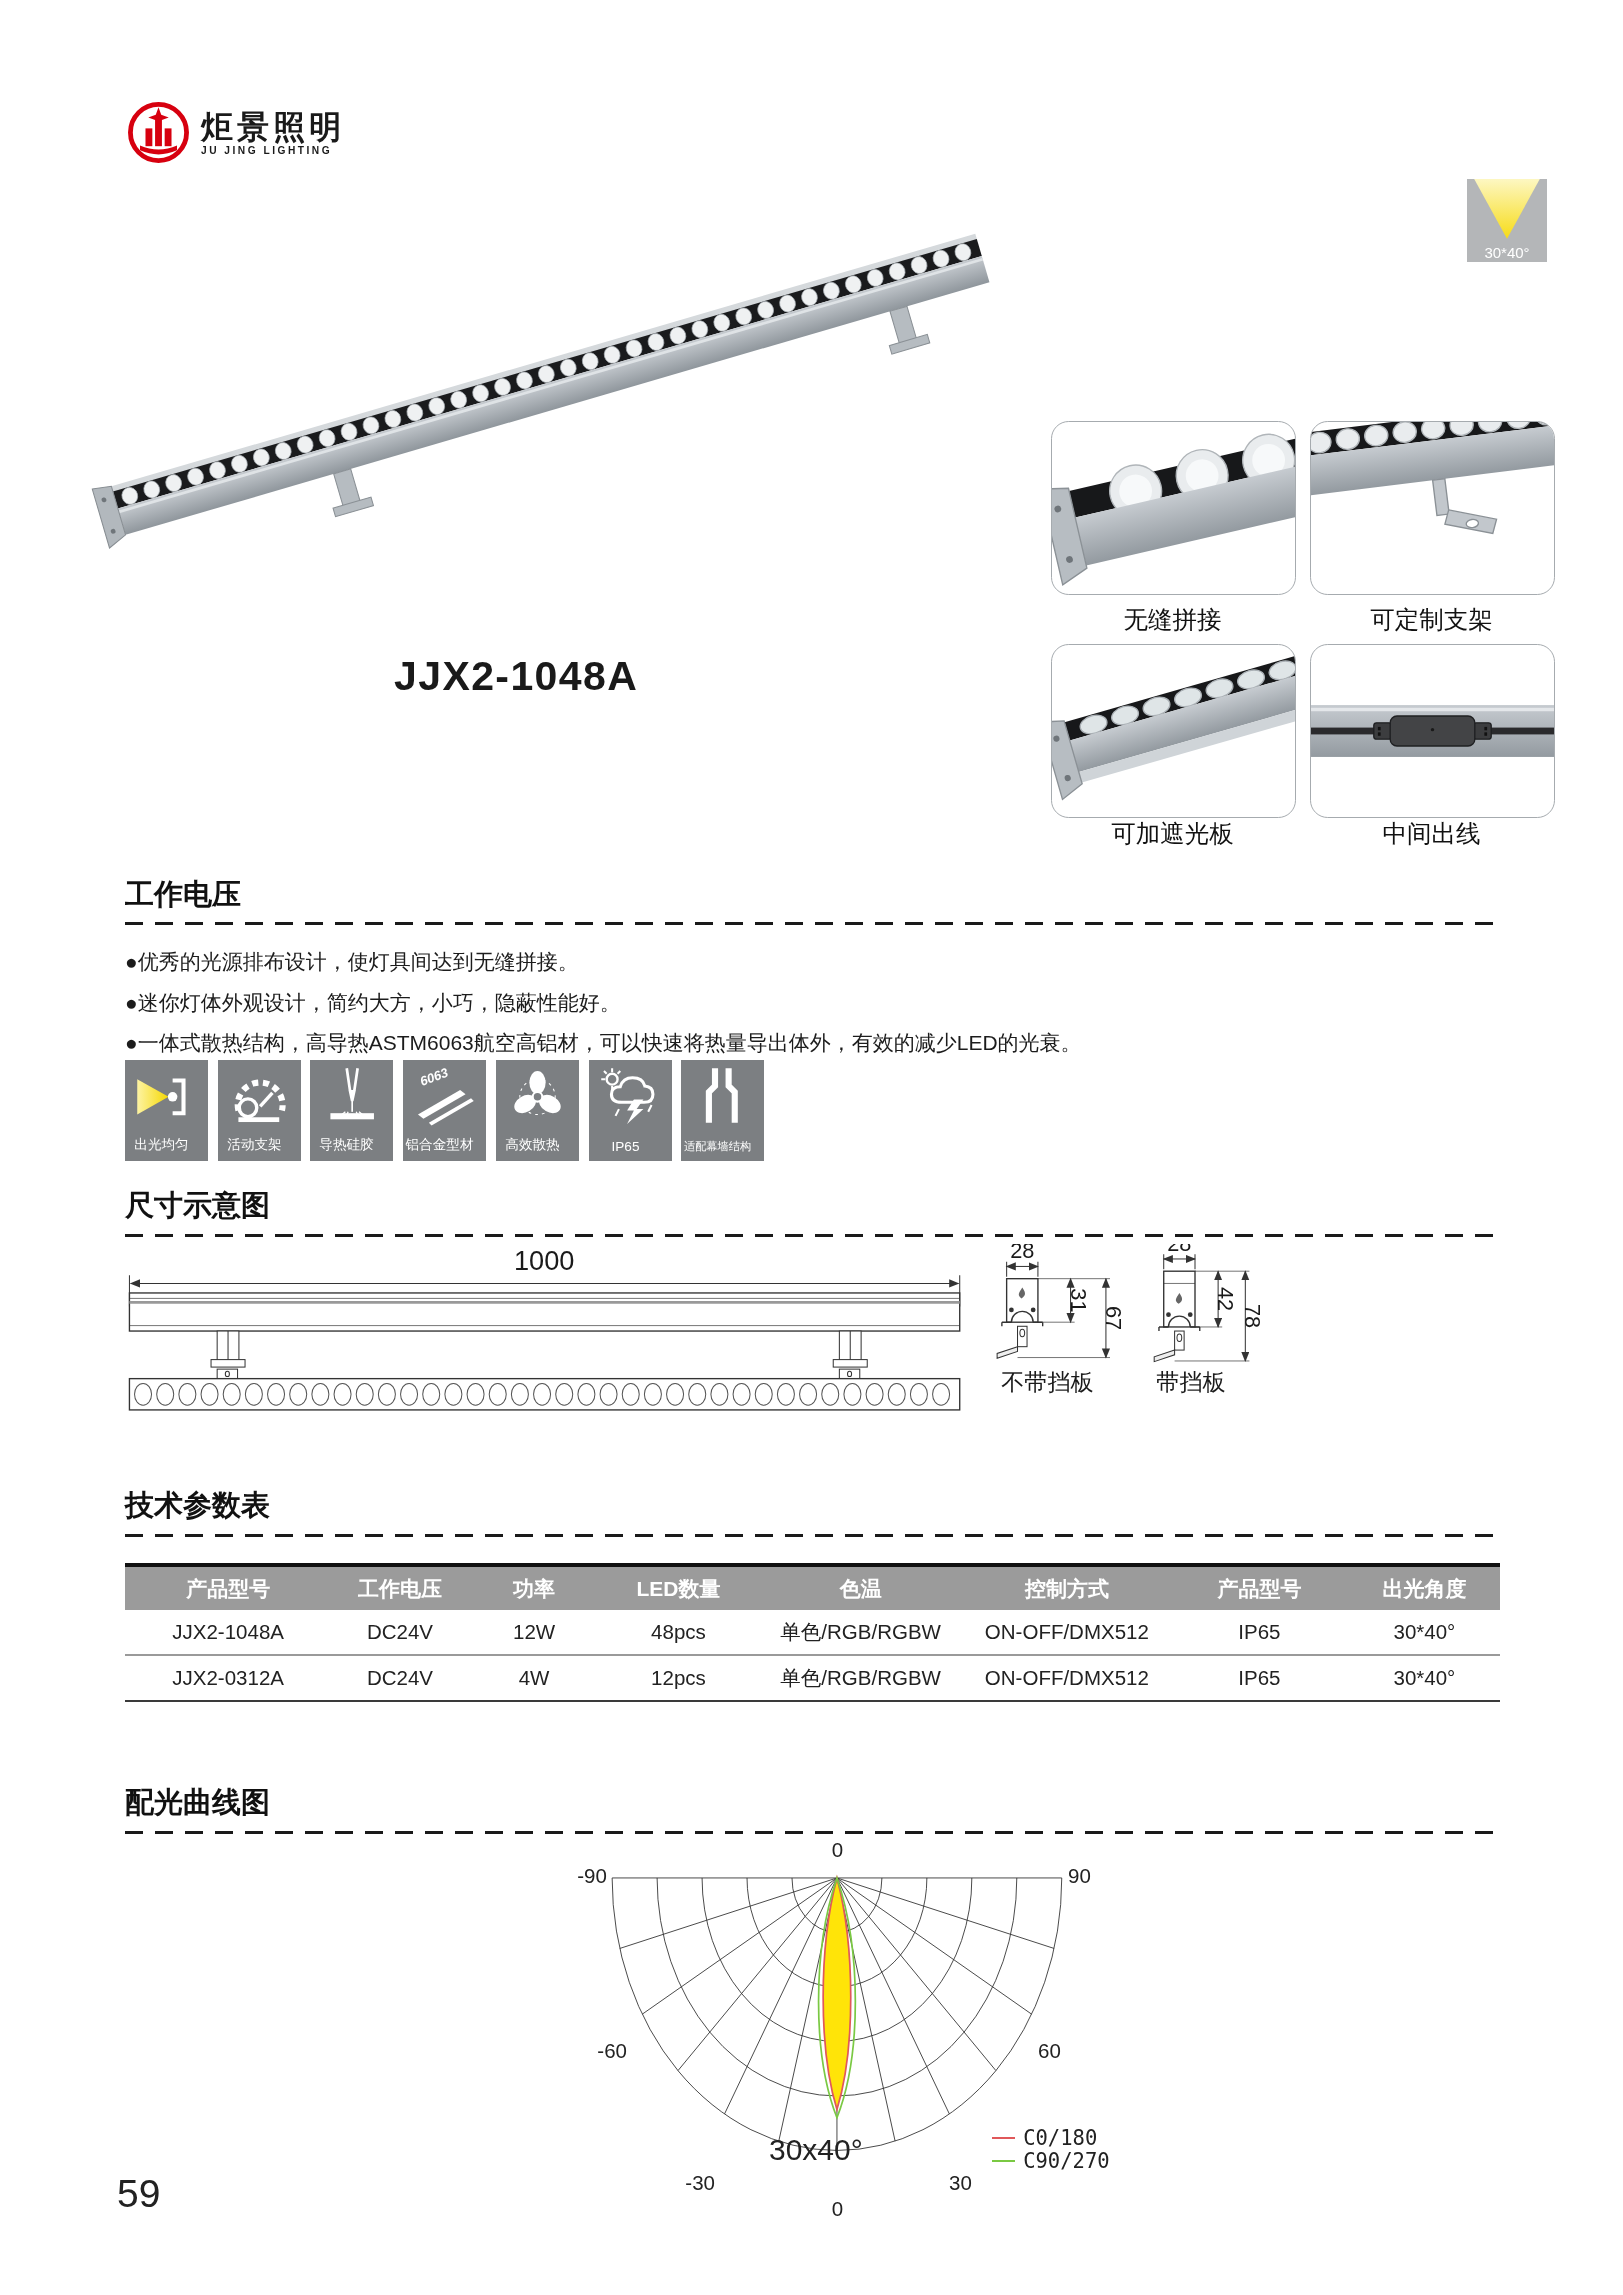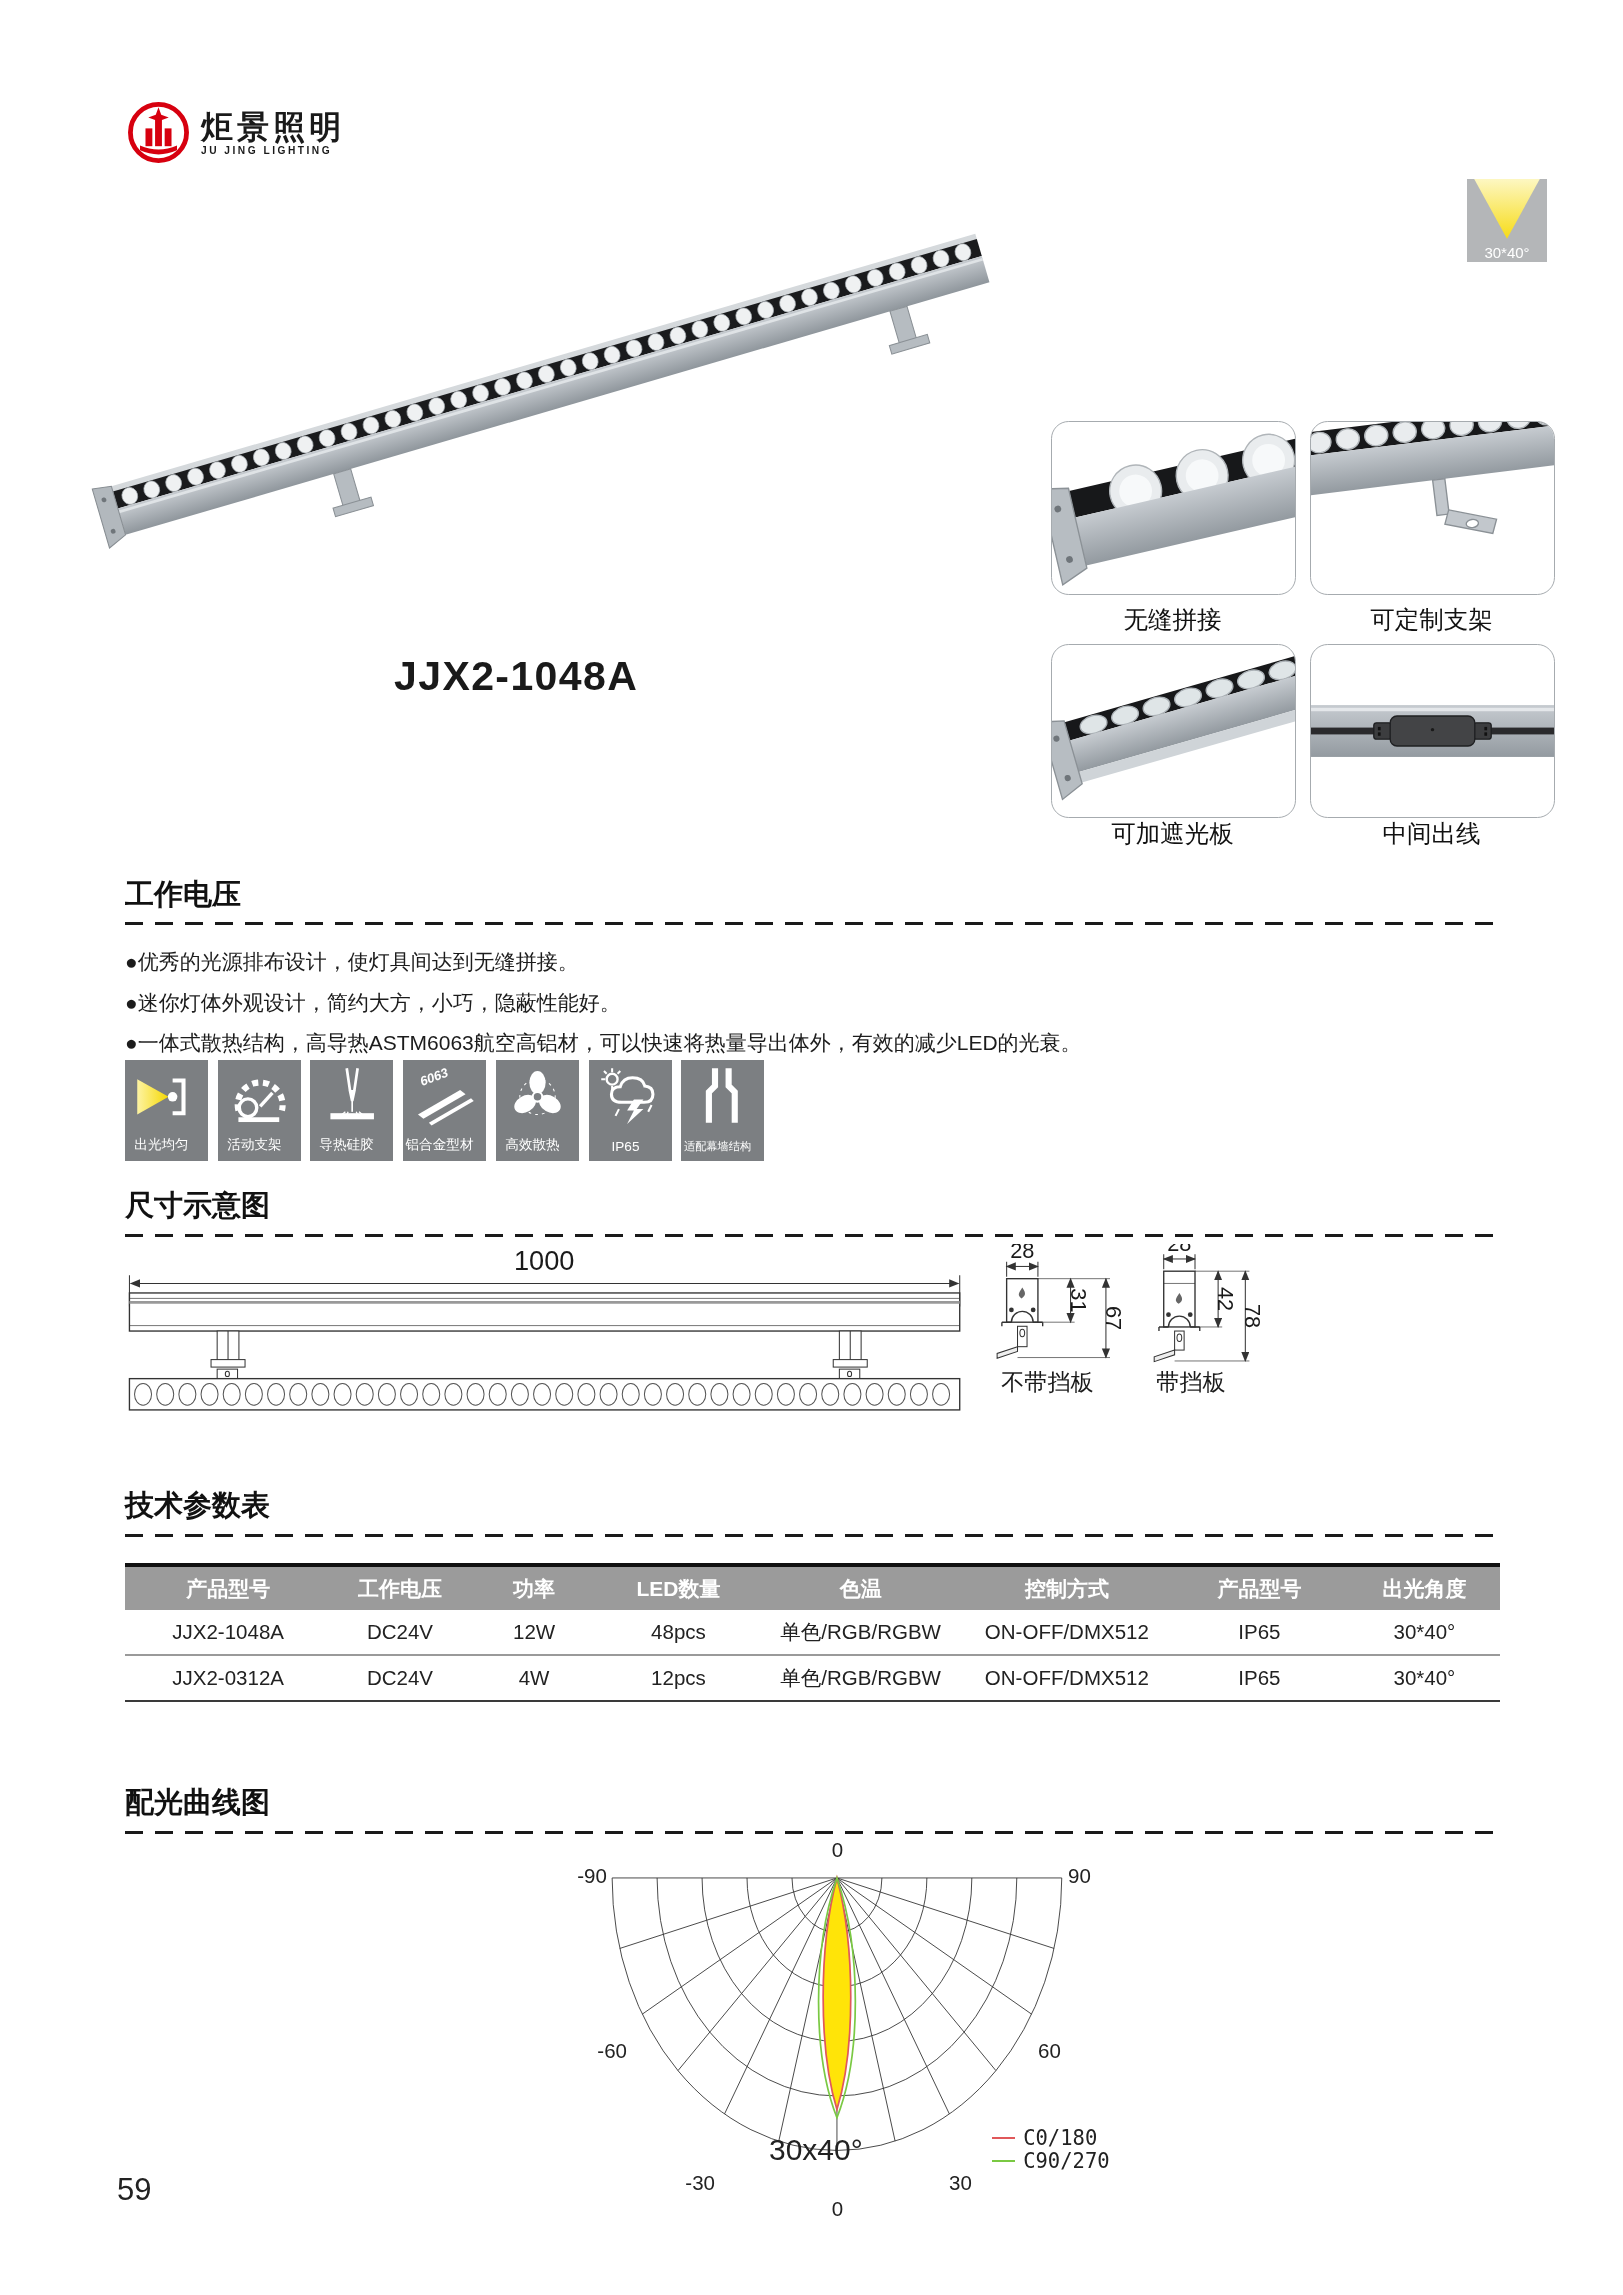--- a/index.html
+++ b/index.html
@@ -52,21 +52,21 @@
   .spec tbody tr.r3{border-bottom:2px solid #3a3a3a;}
 
   
   .chart-wrap{left:559px;top:1834px;width:545px;height:389px;}
   .tick{position:absolute;font-size:20.5px;color:#222;width:55px;}
   .chart-title{left:769px;top:2133px;font-size:30px;color:#222;}
   .legend{left:992px;top:2126px;font-family:"DejaVu Sans Mono",monospace;font-size:20.5px;color:#222;}
   .legend-row{display:flex;align-items:center;height:23px;}
   .legend-swatch{display:inline-block;width:23px;height:2px;margin-right:8.2px;}
 
-  .page-num{left:117px;top:2172px;font-size:31px;color:#222;}
+  .page-num{left:117px;top:2172px;font-size:39px;color:#222;}
 
   svg text{font-family:"Liberation Sans",sans-serif;}
 </style>
 </head>
 <body>
 
 <div class="page">
 
   <div class="abs logo-wrap">
     <svg width="63" height="63" viewBox="0 0 92 92">

